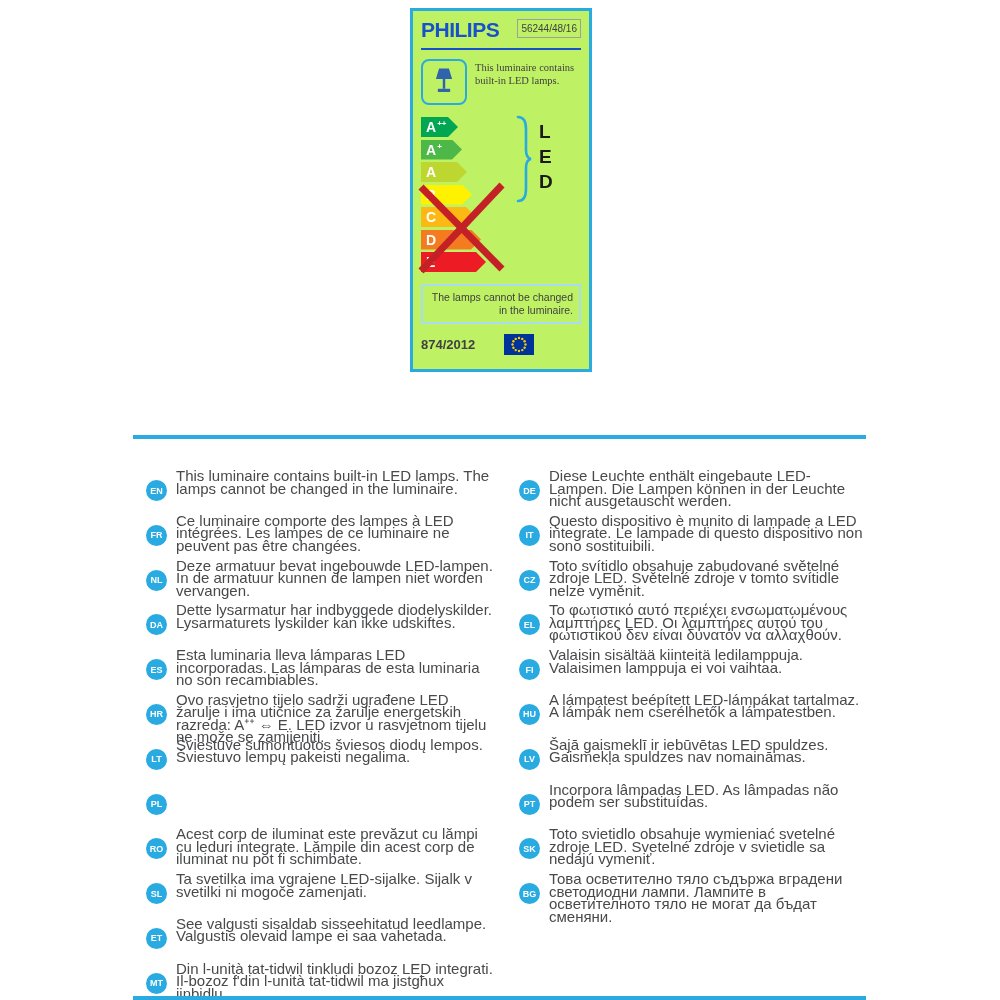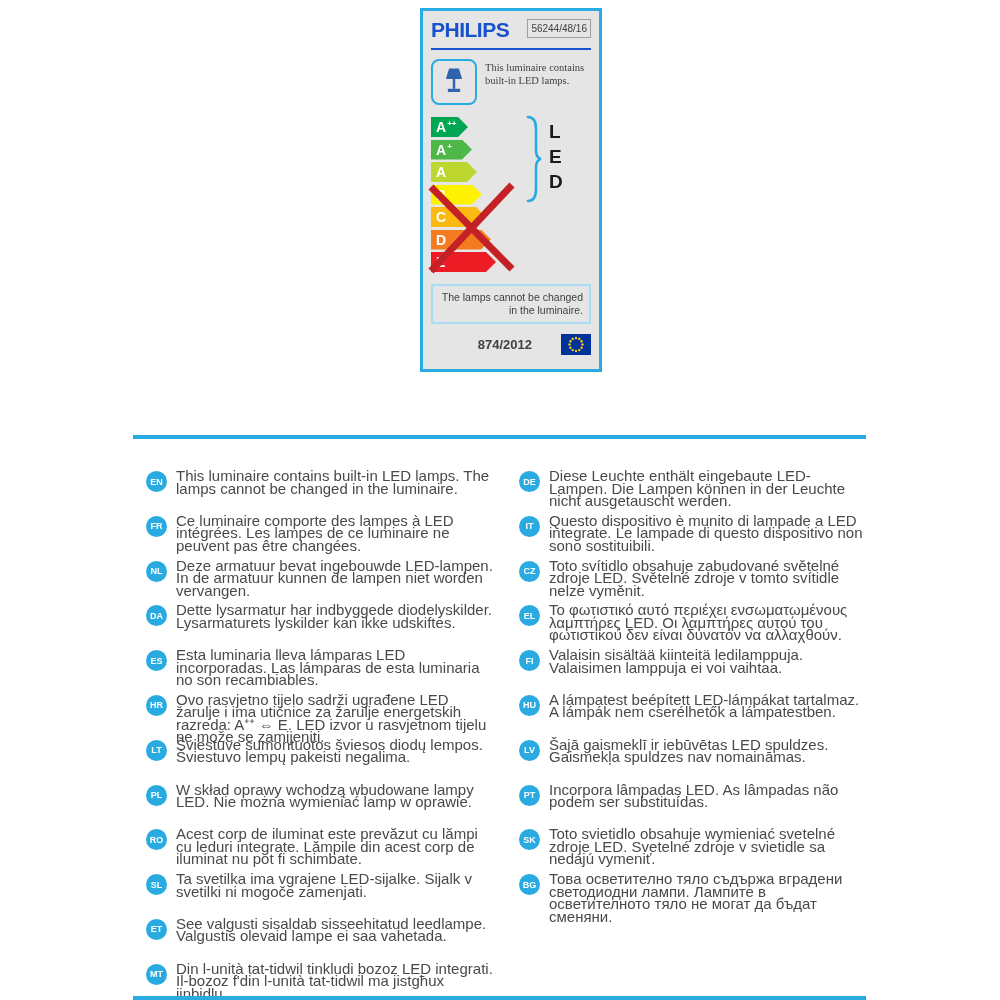--- a/index.html
+++ b/index.html
@@ -1,21 +1,21 @@
 <!DOCTYPE html>
 <html><head>
 <meta charset="utf-8">
 <style>
   html,body{margin:0;padding:0;background:#ffffff;}
   .page{position:relative;width:1000px;height:1000px;background:#ffffff;overflow:hidden;
         font-family:"Liberation Sans",sans-serif;color:#414042;}
 
   
-  .label-card{position:absolute;left:420px;top:8px;width:182px;height:364px;
-              box-sizing:border-box;border:3px solid #29abe2;background:#e5e5e5;padding:8px 8px 6px 8px;}
+  .label-card{position:absolute;left:410px;top:8px;width:182px;height:364px;
+              box-sizing:border-box;border:3px solid #29abe2;background:#bef264;padding:8px 8px 6px 8px;}
   .label-header{display:flex;justify-content:space-between;align-items:flex-start;
                 border-bottom:2px solid #1752cc;padding-bottom:7px;}
   .brand{font-size:21px;font-weight:bold;letter-spacing:-0.5px;color:#1752cc;line-height:22px;}
   .model-box{border:1px solid #9d9fa2;font-size:10px;color:#414042;padding:3px 3px;line-height:11px;}
 
   .lamp-row{display:flex;margin-top:9px;align-items:flex-start;}
   .lamp-icon-box{width:46px;height:46px;box-sizing:border-box;border:2px solid #29abe2;
                  border-radius:8px;display:flex;align-items:center;justify-content:center;flex:0 0 auto;}
   .lamp-note{font-size:10.5px;line-height:13px;color:#414042;margin-left:8px;padding-top:2px;font-family:Liberation Serif, serif;}
 
@@ -25,36 +25,36 @@
          font-size:14px;padding-left:5px;box-sizing:border-box;
          clip-path:polygon(0 0,calc(100% - 10px) 0,100% 50%,calc(100% - 10px) 100%,0 100%);}
   .arrow sup{font-size:8px;font-weight:bold;margin-left:1px;line-height:8px;transform:translateY(-3px);}
   .cross-svg{position:absolute;left:-4px;top:64px;pointer-events:none;}
   .bracket-svg{position:absolute;left:94px;top:-2px;}
   .led-letters{position:absolute;left:118px;top:2px;font-size:19px;font-weight:bold;
                color:#1a1a1a;line-height:25px;letter-spacing:1px;}
 
   .lamps-note-box{margin-top:11px;border:2px solid #a8dcf0;padding:5px 6px;
                   font-size:10.5px;line-height:13px;color:#414042;text-align:right;}
-  .label-footer{display:flex;justify-content:flex-end;align-items:center;margin-top:10px;gap:29px;}
+  .label-footer{display:flex;justify-content:flex-start;align-items:center;margin-top:10px;gap:29px;}
   .regulation{font-size:13px;font-weight:bold;color:#414042;}
 
   
   .divider{position:absolute;left:133px;width:733px;height:4px;background:#29abe2;}
   .divider.top{top:435px;}
   .divider.bottom{top:996px;}
 
   
   .col{position:absolute;top:470px;width:348px;display:flex;flex-direction:column;}
   .col-left{left:146px;}
   .col-right{left:519px;}
   .lang-row{display:flex;align-items:flex-start;height:44.8px;box-sizing:border-box;}
   .badge{flex:0 0 auto;width:21px;height:21px;border-radius:50%;background:#29abe2;color:#fff;
          font-size:9px;font-weight:bold;display:flex;align-items:center;justify-content:center;
-         margin-right:9px;margin-top:1px;}
+         margin-right:9px;margin-top:10px;}
   .lang-text{font-size:15px;line-height:12.5px;color:#48494b;}
 </style>
 </head>
 <body>
 
 <div class="page">
 
   <div class="label-card">
     <div class="label-header">
       <div class="brand">PHILIPS</div>
@@ -164,21 +164,20 @@
       <div class="lang-row">
         <span class="badge">HR</span>
         <span class="lang-text">Ovo rasvjetno tijelo sadrži ugrađene LED žarulje i ima utičnice za žarulje energetskih razreda: A⁺⁺ ⇔ E. LED izvor u rasvjetnom tijelu ne može se zamijeniti.</span>
       </div>
       <div class="lang-row">
         <span class="badge">LT</span>
         <span class="lang-text">Šviestuve sumontuotos šviesos diodų lempos. Šviestuvo lempų pakeisti negalima.</span>
       </div>
       <div class="lang-row">
         <span class="badge">PL</span>
-        <span class="lang-text">W skład oprawy wchodzą wbudowane lampy LED. Nie można wymieniać lamp w oprawie.</span>
       </div>
       <div class="lang-row">
         <span class="badge">RO</span>
         <span class="lang-text">Acest corp de iluminat este prevăzut cu lămpi cu leduri integrate. Lămpile din acest corp de iluminat nu pot fi schimbate.</span>
       </div>
       <div class="lang-row">
         <span class="badge">SL</span>
         <span class="lang-text">Ta svetilka ima vgrajene LED-sijalke. Sijalk v svetilki ni mogoče zamenjati.</span>
       </div>
       <div class="lang-row">

